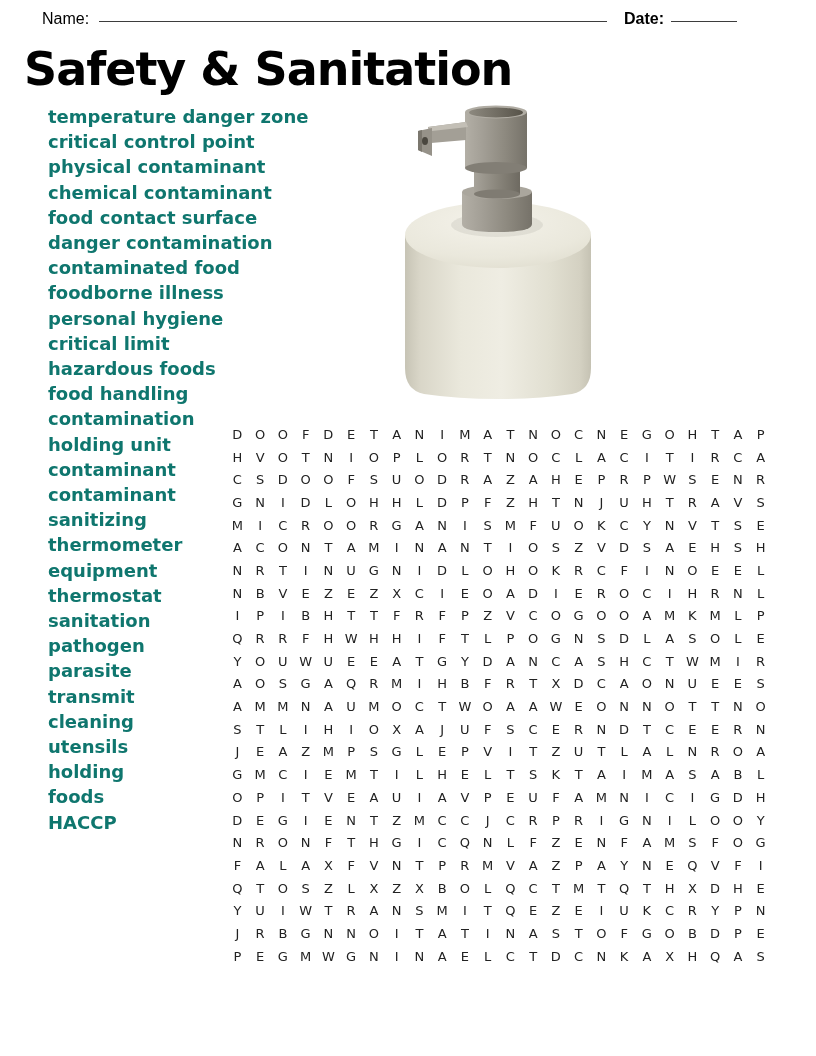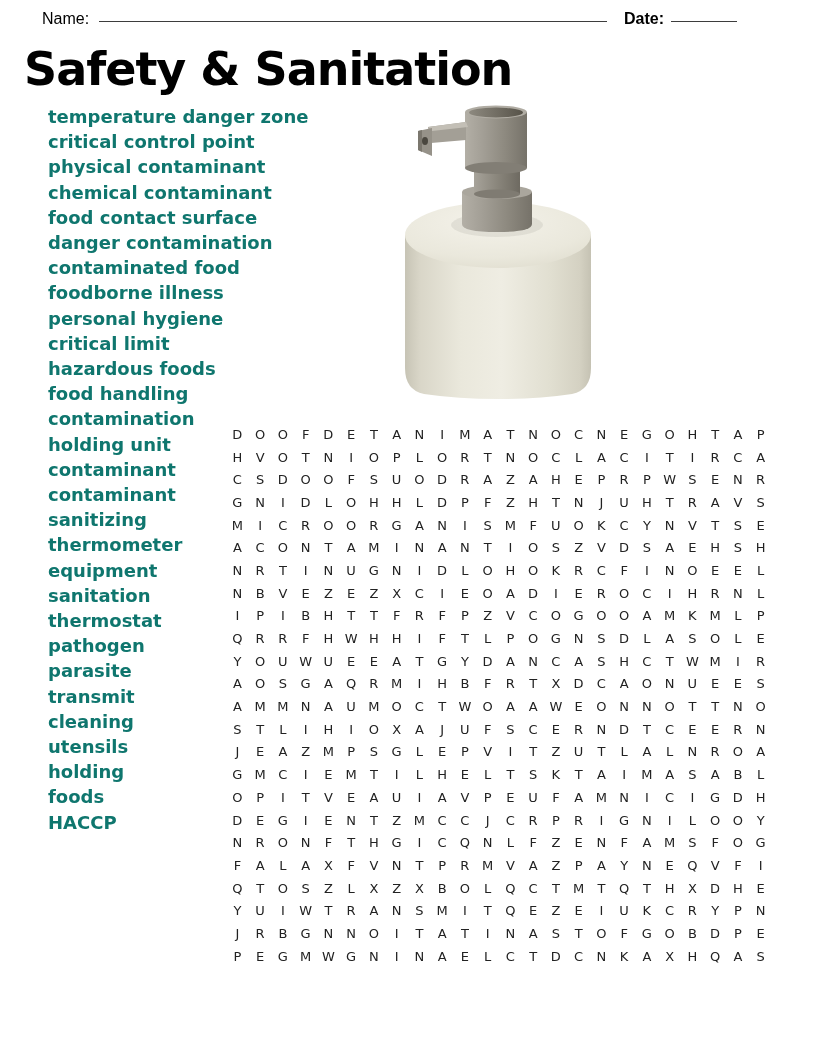--- a/index.html
+++ b/index.html
@@ -51,22 +51,22 @@
       <div class="word-item">critical limit</div>
       <div class="word-item">hazardous foods</div>
       <div class="word-item">food handling</div>
       <div class="word-item">contamination</div>
       <div class="word-item">holding unit</div>
       <div class="word-item">contaminant</div>
       <div class="word-item">contaminant</div>
       <div class="word-item">sanitizing</div>
       <div class="word-item">thermometer</div>
       <div class="word-item">equipment</div>
+      <div class="word-item">thermostat</div>
       <div class="word-item">sanitation</div>
-      <div class="word-item">thermostat</div>
       <div class="word-item">pathogen</div>
       <div class="word-item">parasite</div>
       <div class="word-item">transmit</div>
       <div class="word-item">cleaning</div>
       <div class="word-item">utensils</div>
       <div class="word-item">holding</div>
       <div class="word-item">foods</div>
       <div class="word-item">HACCP</div>
     </div>
 

